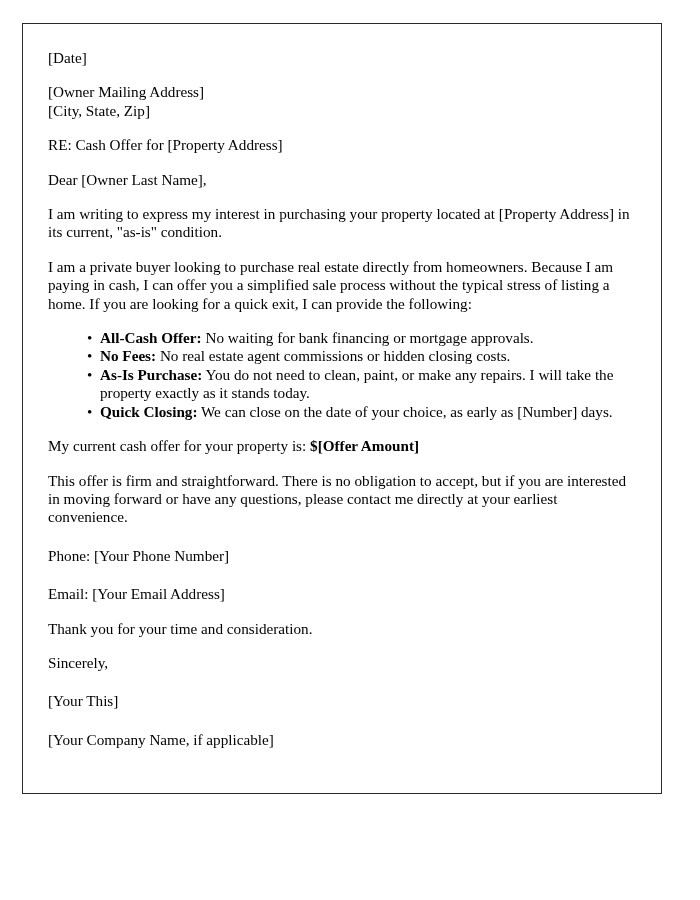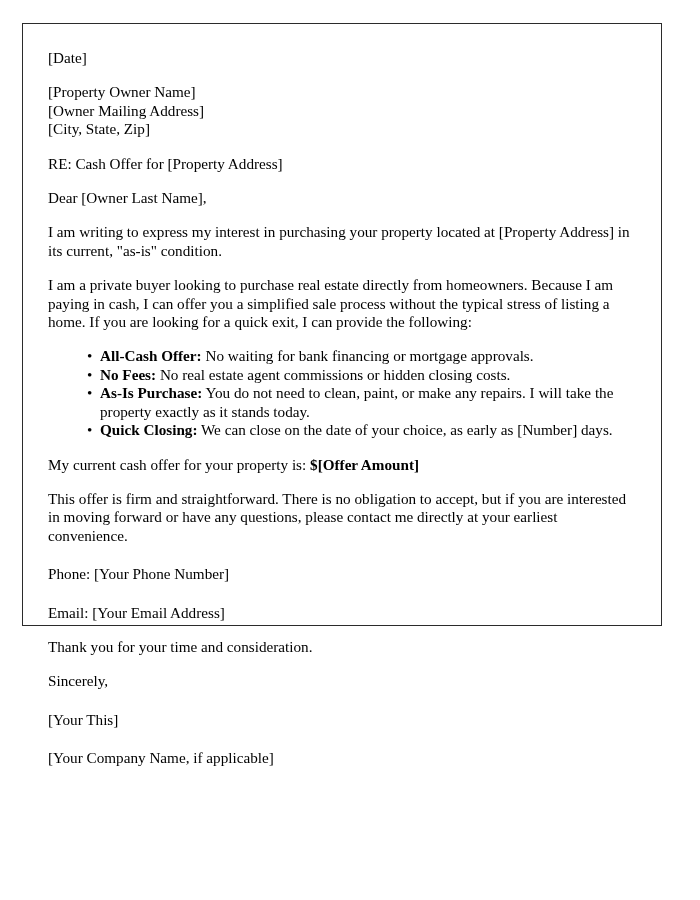--- a/index.html
+++ b/index.html
@@ -13,21 +13,21 @@
     font-family: "Liberation Serif", "DejaVu Serif", serif;
     color: #000000;
     overflow: hidden;
   }
 
   .page-frame {
     position: absolute;
     left: 22px;
     top: 23px;
     width: 640px;
-    height: 603px;
+    height: 771px;
     border: 1px solid #2b2b2b;
     box-sizing: border-box;
     background: #ffffff;
   }
 
   .letter-body {
     position: absolute;
     left: 25px;
     top: 25px;
     width: 584px;
@@ -86,21 +86,20 @@
 
 <div class="page-frame">
 
   <div class="letter-body">
 
     <div class="block">
       <span class="line">[Date]</span>
     </div>
 
     <div class="block">
-      <span class="line">[Property Owner Name]</span>
       <span class="line">[Owner Mailing Address]</span>
       <span class="line">[City, State, Zip]</span>
     </div>
 
     <div class="block">
       <span class="line">RE: Cash Offer for [Property Address]</span>
     </div>
 
     <div class="block">
       <span class="line">Dear [Owner Last Name],</span>

